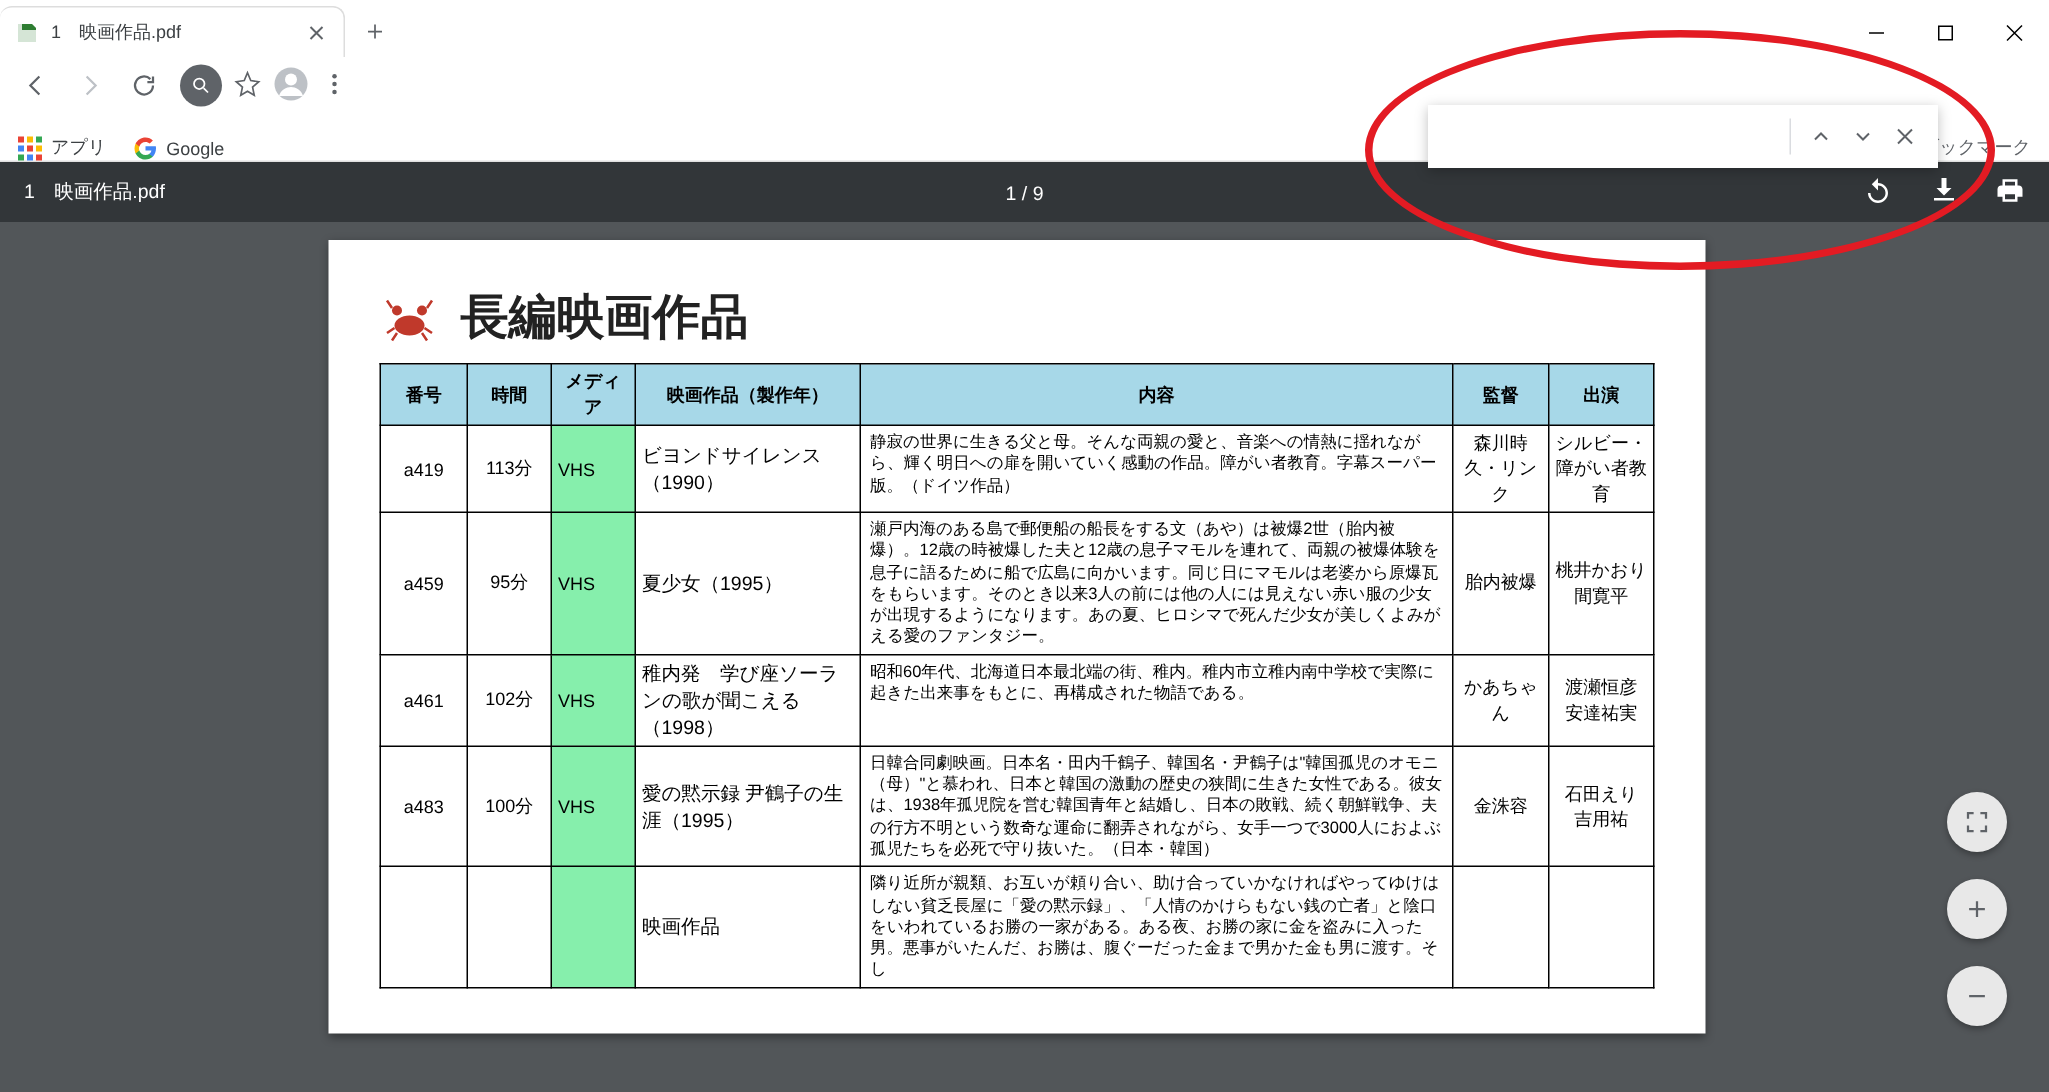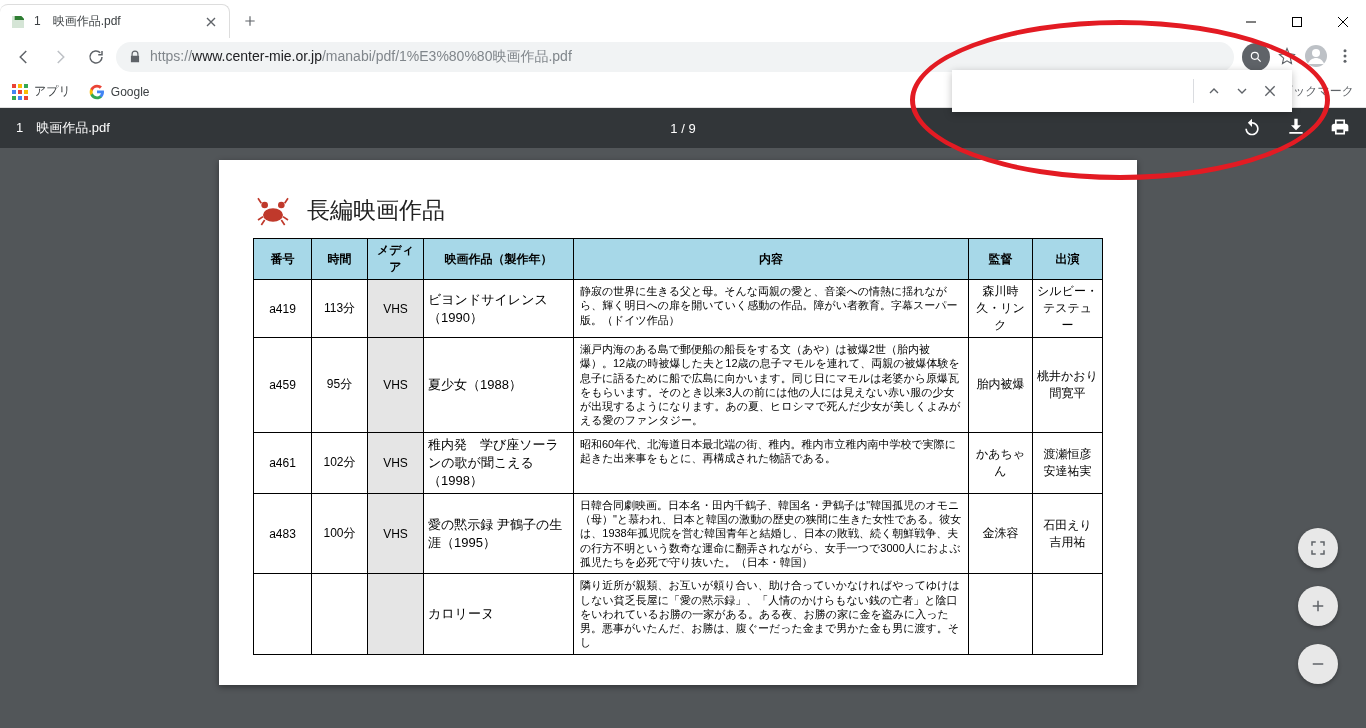--- a/index.html
+++ b/index.html
@@ -19,48 +19,48 @@
 .navrow { height: 38px; display: flex; align-items: center; padding: 0 8px; gap: 4px; background: #fff; }
 .navbtn { width: 32px; height: 32px; display: flex; align-items: center; justify-content: center; color: #5f6368; border-radius: 50%; }
 .navbtn.dis { color: #bdc1c6; }
 .omnibox { flex: 1; height: 30px; background: #f1f3f4; border-radius: 15px; display: flex; align-items: center; padding: 0 12px; gap: 8px; color: #5f6368; font-size: 14px; }
 .omnibox .url { color: #202124; }
 .omnibox .urlgrey { color: #80868b; }
 .righticons { display: flex; align-items: center; gap: 8px; padding: 0 4px; }
 .circleicon { width: 28px; height: 28px; border-radius: 50%; background: #5f6368; display: flex; align-items: center; justify-content: center; color: #fff; font-size: 13px; }
 
 
-.bookmarks { height: 32px; display: flex; align-items: center; padding: 0 12px; gap: 18px; border-bottom: 1px solid #e0e0e0; font-size: 12px; color: #3c4043; }
+.bookmarks { height: 32px; display: flex; align-items: flex-end; padding: 0 12px; gap: 18px; border-bottom: 1px solid #e0e0e0; font-size: 12px; color: #3c4043; }
 .bk { display: flex; align-items: center; gap: 6px; }
 .apps-icon { width: 16px; height: 16px; display: grid; grid-template-columns: repeat(3,4px); grid-template-rows: repeat(3,4px); gap: 2px; }
 .apps-icon span { background: #5f6368; }
 .apps-icon span:nth-child(1){background:#ea4335;} .apps-icon span:nth-child(2){background:#fbbc04;} .apps-icon span:nth-child(3){background:#34a853;}
 .apps-icon span:nth-child(4){background:#4285f4;} .apps-icon span:nth-child(5){background:#ea4335;} .apps-icon span:nth-child(6){background:#fbbc04;}
 .apps-icon span:nth-child(7){background:#34a853;} .apps-icon span:nth-child(8){background:#4285f4;} .apps-icon span:nth-child(9){background:#ea4335;}
 .otherbm { margin-left: auto; color: #5f6368; font-size: 12px; }
 
 
 .pdftoolbar { height: 40px; background: #323639; color: #fff; display: flex; align-items: center; padding: 0 16px; font-size: 13px; }
 .pdftoolbar .fname { flex: 0 0 auto; }
 .pdftoolbar .paging { position: absolute; left: 50%; transform: translateX(-50%); }
 .pdftoolbar .pdfactions { margin-left: auto; display: flex; gap: 24px; }
 .pdftoolbar .pdfactions svg { fill: #fff; }
 
 
 .content { position: absolute; top: 148px; bottom: 0; left: 0; right: 0; background: #525659; overflow: hidden; }
 .page { position: absolute; left: 219px; top: 12px; width: 918px; background: #fff; box-shadow: 0 2px 6px rgba(0,0,0,0.4); padding: 30px 34px; }
 .doch { display: flex; align-items: center; gap: 14px; margin-bottom: 8px; }
 .logo { width: 40px; height: 40px; color: #c0392b; }
-.doct { font-size: 23px; font-weight: normal; color: #222; }
+.doct { font-size: 32px; font-weight: bold; color: #222; }
 
 table.movies { border-collapse: collapse; width: 100%; font-size: 12px; }
 table.movies th, table.movies td { border: 1px solid #000; padding: 3px 4px; vertical-align: middle; }
 table.movies th { background: #a7d8e8; font-weight: bold; text-align: center; font-size: 12px; }
 table.movies td.c { text-align: center; }
-table.movies td.media { background: #e5e5e5; text-align: center; }
+table.movies td.media { background: #86efac; }
 table.movies td.title { font-size: 13px; }
 table.movies td.desc { font-size: 11px; line-height: 1.3; vertical-align: top; padding: 4px 6px; }
 col.c-num { width: 58px; }
 col.c-time { width: 56px; }
 col.c-media { width: 56px; }
 col.c-title { width: 150px; }
 col.c-desc { }
 col.c-dir { width: 64px; }
 col.c-cast { width: 70px; }
 
@@ -126,26 +126,20 @@
   <div class="navbtn dis">
       <svg width="18" height="18" viewBox="0 0 24 24">
         <path fill="none" stroke="#bdc1c6" stroke-width="2" d="M9 4l8 8-8 8"></path>
       </svg>
     </div>
   <div class="navbtn">
       <svg width="18" height="18" viewBox="0 0 24 24">
         <path fill="none" stroke="#5f6368" stroke-width="2" d="M20 12a8 8 0 11-2.34-5.66M20 4v5h-5"></path>
       </svg>
     </div>
-  <div class="omnibox">
-    <svg width="14" height="14" viewBox="0 0 24 24">
-        <path fill="#5f6368" d="M6 10V7a6 6 0 1112 0v3h1v11H5V10h1zm2 0h8V7a4 4 0 10-8 0v3z"></path>
-      </svg>
-    <span><span class="urlgrey">https://</span><span class="url">www.center-mie.or.jp</span><span class="urlgrey">/manabi/pdf/1%E3%80%80映画作品.pdf</span></span>
-  </div>
   <div class="righticons">
     <div class="circleicon" style="background:#5f6368;">
         <svg width="14" height="14" viewBox="0 0 24 24">
           <circle cx="10" cy="10" r="6" fill="none" stroke="#fff" stroke-width="2"></circle>
           <path stroke="#fff" stroke-width="2" d="M15 15l5 5"></path>
         </svg>
       </div>
     <div><svg width="18" height="18" viewBox="0 0 24 24">
           <path fill="none" stroke="#5f6368" stroke-width="1.5" d="M12 2l2.9 6.9L22 10l-5.5 4.8L18 22l-6-3.6L6 22l1.5-7.2L2 10l7.1-1.1z"></path>
         </svg></div>
@@ -260,27 +254,27 @@
       </tr>
         </thead>
       <tbody id="movie-rows">
           <tr>
             <td class="c">a419</td>
             <td class="c">113分</td>
             <td class="media">VHS</td>
             <td class="title">ビヨンドサイレンス（1990）</td>
             <td class="desc">静寂の世界に生きる父と母。そんな両親の愛と、音楽への情熱に揺れながら、輝く明日への扉を開いていく感動の作品。障がい者教育。字幕スーパー版。（ドイツ作品）</td>
             <td class="c">森川時久・リンク</td>
-            <td class="c">シルビー・テステュー</td>
+            <td class="c">シルビー・障がい者教育</td>
           </tr>
           <tr>
             <td class="c">a459</td>
             <td class="c">95分</td>
             <td class="media">VHS</td>
-            <td class="title">夏少女（1988）</td>
+            <td class="title">夏少女（1995）</td>
             <td class="desc">瀬戸内海のある島で郵便船の船長をする文（あや）は被爆2世（胎内被爆）。12歳の時被爆した夫と12歳の息子マモルを連れて、両親の被爆体験を息子に語るために船で広島に向かいます。同じ日にマモルは老婆から原爆瓦をもらいます。そのとき以来3人の前には他の人には見えない赤い服の少女が出現するようになります。あの夏、ヒロシマで死んだ少女が美しくよみがえる愛のファンタジー。</td>
             <td class="c">胎内被爆</td>
             <td class="c">桃井かおり<br>間寛平</td>
           </tr>
           <tr>
             <td class="c">a461</td>
             <td class="c">102分</td>
             <td class="media">VHS</td>
             <td class="title">稚内発　学び座ソーランの歌が聞こえる（1998）</td>
             <td class="desc">昭和60年代、北海道日本最北端の街、稚内。稚内市立稚内南中学校で実際に起きた出来事をもとに、再構成された物語である。</td>
@@ -293,21 +287,21 @@
             <td class="media">VHS</td>
             <td class="title">愛の黙示録 尹鶴子の生涯（1995）</td>
             <td class="desc">日韓合同劇映画。日本名・田内千鶴子、韓国名・尹鶴子は"韓国孤児のオモニ（母）"と慕われ、日本と韓国の激動の歴史の狭間に生きた女性である。彼女は、1938年孤児院を営む韓国青年と結婚し、日本の敗戦、続く朝鮮戦争、夫の行方不明という数奇な運命に翻弄されながら、女手一つで3000人におよぶ孤児たちを必死で守り抜いた。（日本・韓国）</td>
             <td class="c">金洙容</td>
             <td class="c">石田えり<br>吉用祐</td>
           </tr>
           <tr>
             <td class="c"></td>
             <td class="c"></td>
             <td class="media"></td>
-            <td class="title">カロリーヌ</td>
+            <td class="title">映画作品</td>
             <td class="desc">隣り近所が親類、お互いが頼り合い、助け合っていかなければやってゆけはしない貧乏長屋に「愛の黙示録」、「人情のかけらもない銭の亡者」と陰口をいわれているお勝の一家がある。ある夜、お勝の家に金を盗みに入った男。悪事がいたんだ、お勝は、腹ぐーだった金まで男かた金も男に渡す。そし</td>
             <td class="c"></td>
             <td class="c"></td>
           </tr>
         </tbody>
     </table>
   </div>
 
   <div class="fab fit">
       <svg width="18" height="18" viewBox="0 0 24 24">

